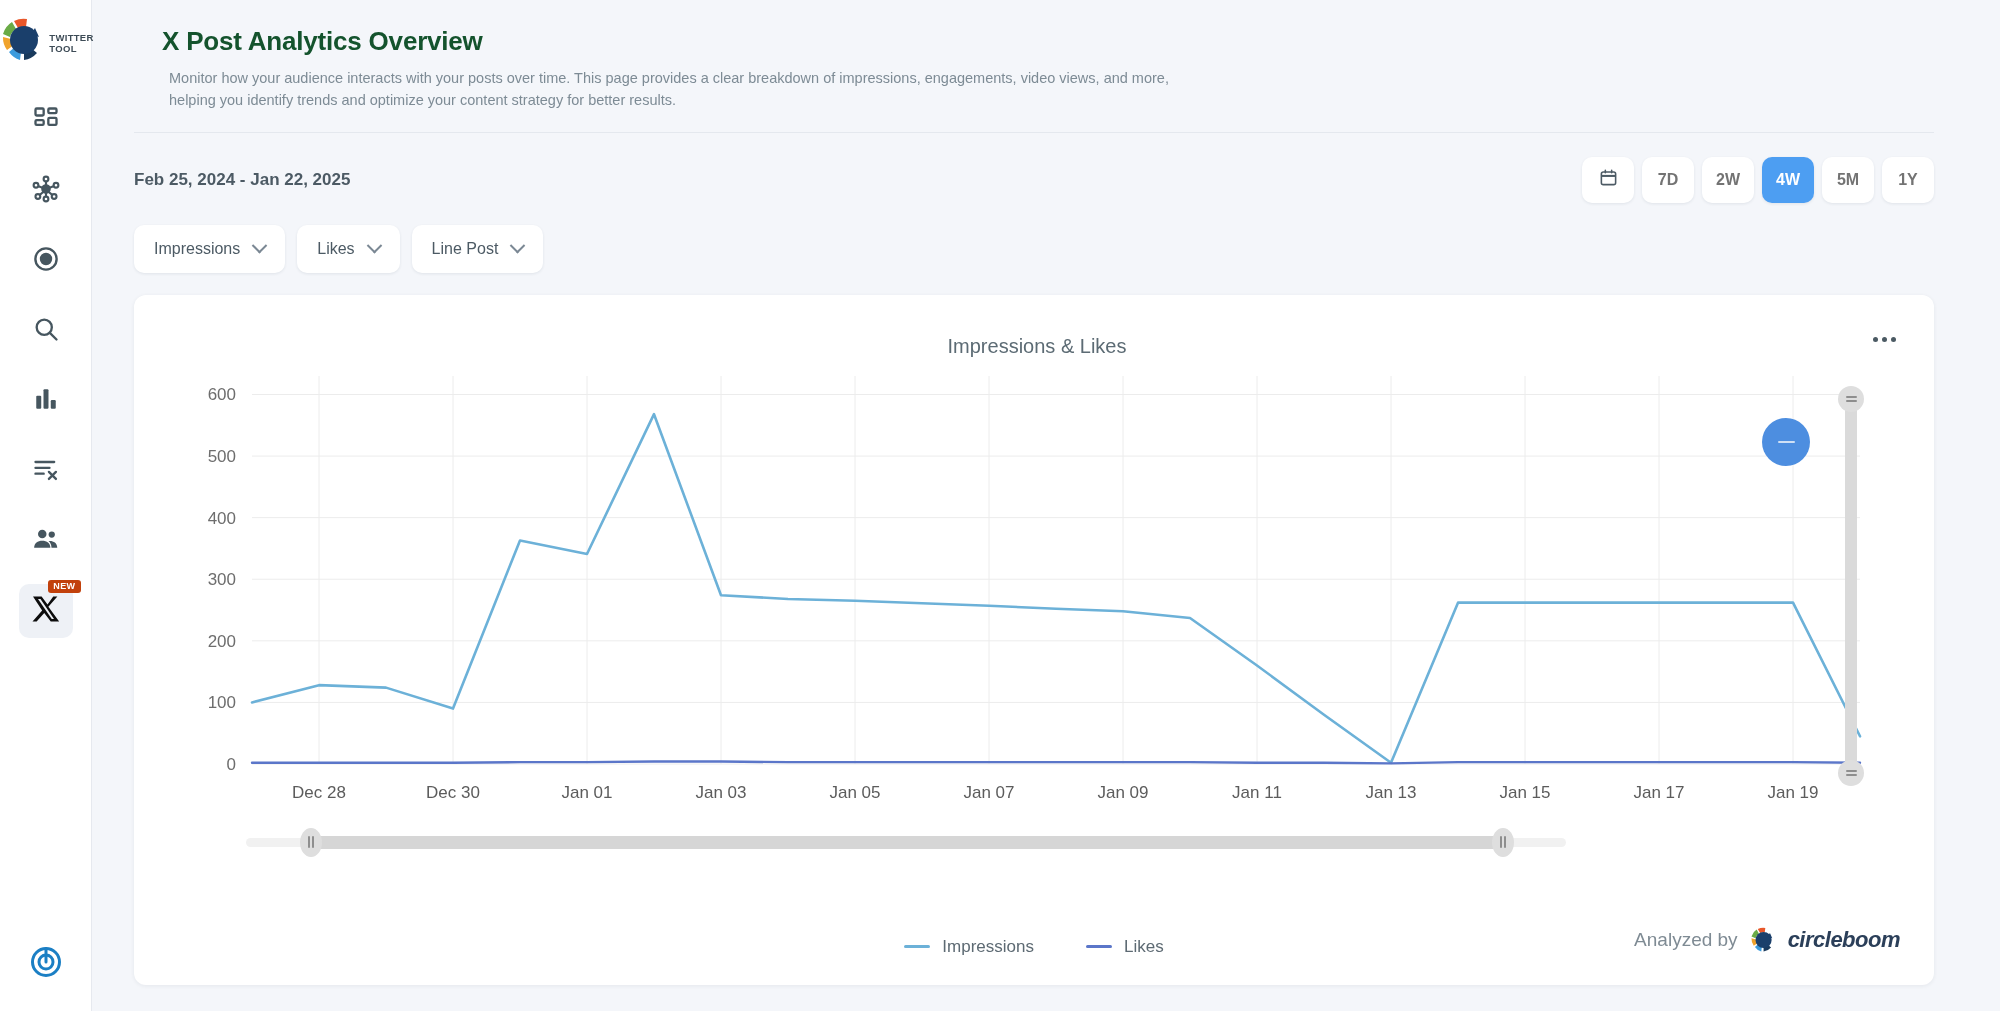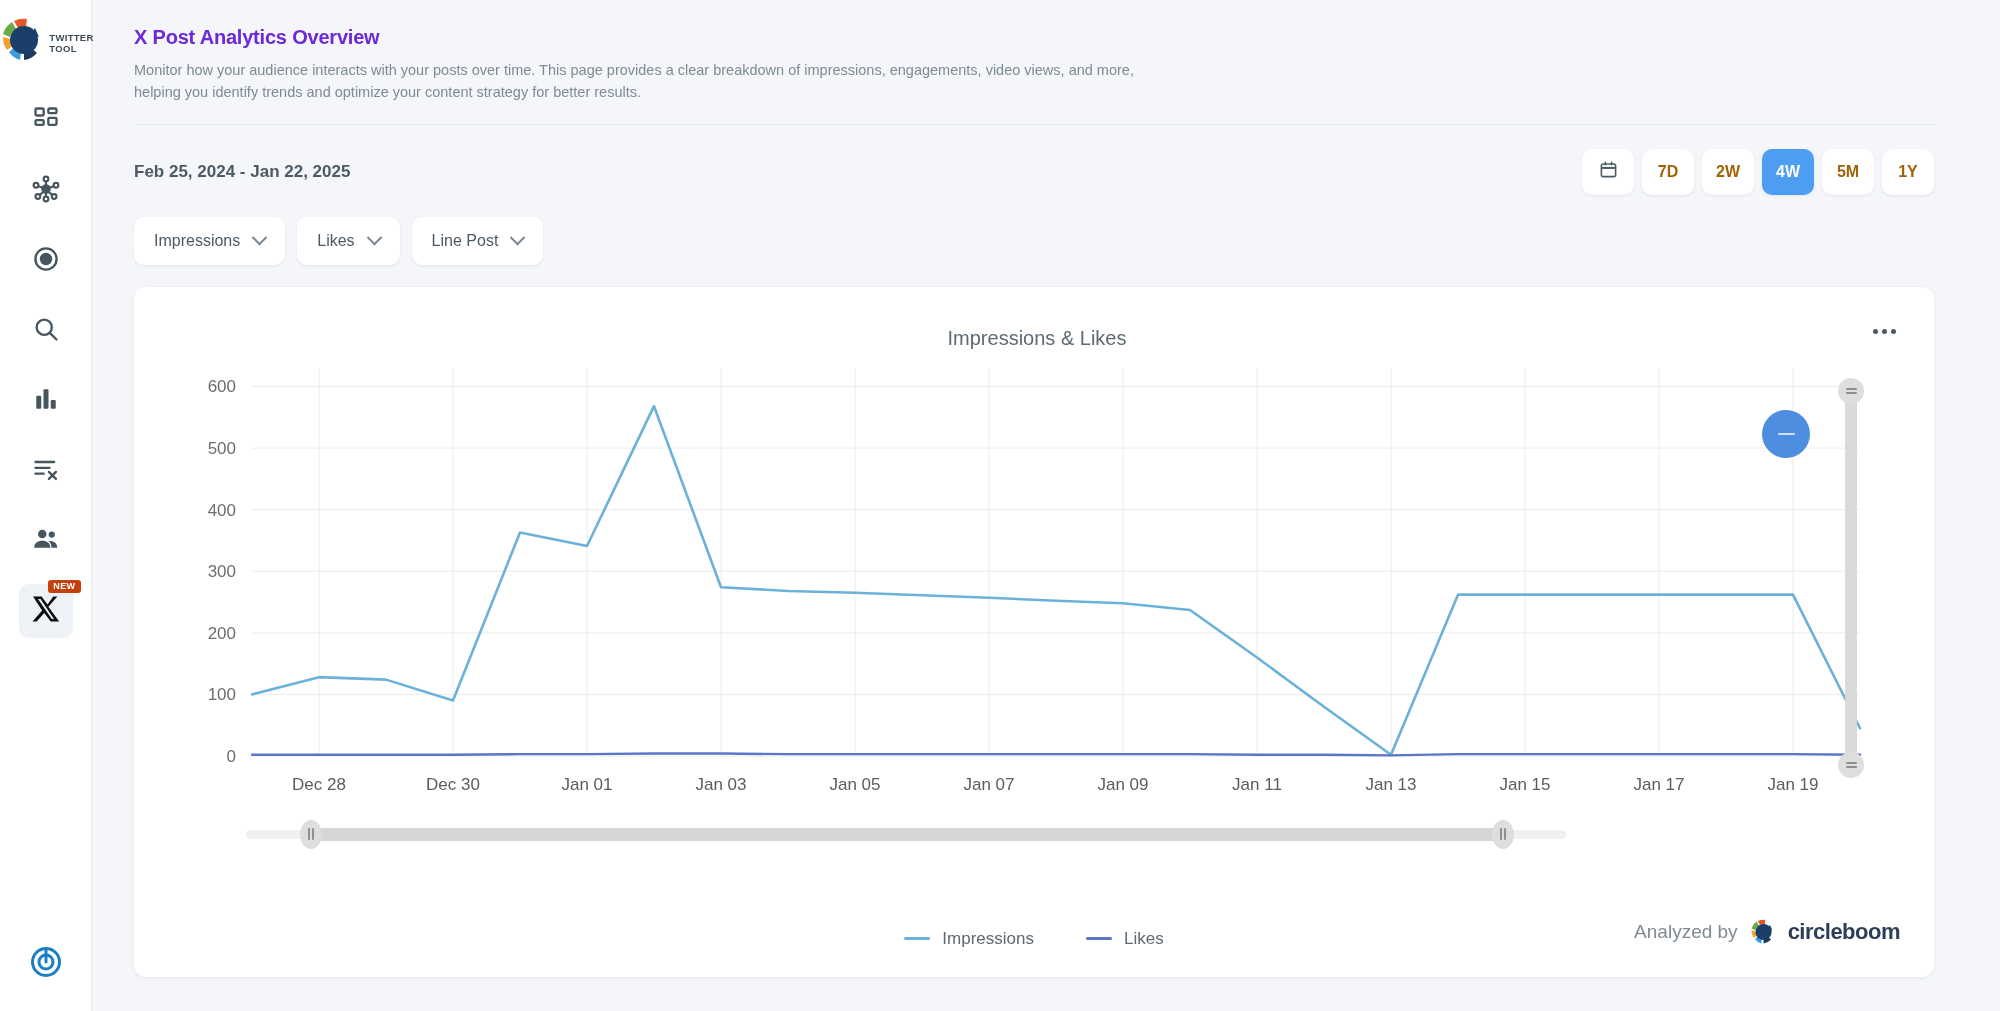--- a/index.html
+++ b/index.html
@@ -37,34 +37,34 @@
   .badge-new {
     position: absolute; top: -4px; right: -8px;
     background: #c2410c; color: #fff; font-size: 9px; font-weight: 700;
     padding: 2px 5px; border-radius: 3px; letter-spacing: .4px; line-height: 1;
   }
   .sidebar-bottom { margin-top: auto; margin-bottom: 28px; }
   .circle-logo-sm { width: 34px; height: 34px; }
 
   
   #main { flex: 1; height: 1011px; padding: 26px 66px 0 42px; overflow: hidden; }
-  .page-title { font-size: 20px; font-weight: 700; color: #6d28d9; letter-spacing: -0.2px; }
-  .page-sub { margin-top: 10px; font-size: 14.5px; line-height: 1.55; color: #7d8b95; max-width: 1020px; }
+  .page-title { font-size: 26px; font-weight: 700; color: #14532d; letter-spacing: -0.2px; margin-left: 28px; }
+  .page-sub { margin-top: 10px; font-size: 14.5px; line-height: 1.55; color: #7d8b95; max-width: 1020px; margin-left: 35px; }
   .divider { margin-top: 20px; border-top: 1px solid #e4e8ee; }
 
   .range-row {
     margin-top: 24px; display: flex; align-items: center; justify-content: space-between;
   }
   .range-label { font-size: 17px; font-weight: 700; color: #4c5a64; }
   .range-buttons { display: flex; gap: 8px; }
   .rb {
     min-width: 52px; height: 46px; padding: 0 12px;
     background: #ffffff; border-radius: 10px;
     display: flex; align-items: center; justify-content: center;
-    font-size: 16px; font-weight: 600; color: #a16207; cursor: pointer;
+    font-size: 16px; font-weight: 600; color: #737373; cursor: pointer;
     box-shadow: 0 1px 3px rgba(26,42,62,.09);
   }
   .rb.active { background: #4d9ef2; color: #ffffff; }
 
   .filter-row { margin-top: 22px; display: flex; gap: 12px; }
   .filter {
     height: 48px; padding: 0 20px; background: #fff; border-radius: 10px;
     display: flex; align-items: center; gap: 14px; cursor: pointer;
     font-size: 16px; color: #4c5a64; box-shadow: 0 1px 3px rgba(26,42,62,.09);
   }
@@ -125,21 +125,21 @@
   }
   .legend { display:flex; gap: 52px; align-items:center; }
   .legend-item { display:flex; align-items:center; gap: 12px; cursor:pointer; }
   .legend-line { width: 26px; height: 3px; border-radius:2px; display:block; }
   .legend-label { font-size: 17px; color: #5d6a73; }
   .analyzed {
     position:absolute; right: 34px; bottom: 2px;
     display:flex; align-items:center; gap: 10px;
   }
   .analyzed-text { font-size: 19px; color: #7f8b94; }
-  .cb-word { font-size: 22px; font-weight: 700; color: #2b3f59; letter-spacing: -0.5px; }
+  .cb-word { font-size: 22px; font-weight: 700; color: #2b3f59; letter-spacing: -0.5px; font-style: italic; }
 </style>
 </head>
 <body>
 
 <div id="app">
 
   <aside id="sidebar">
     <div class="brand">
       <div class="brand-mark">
         <svg viewBox="0 0 52 52" width="52" height="52">

